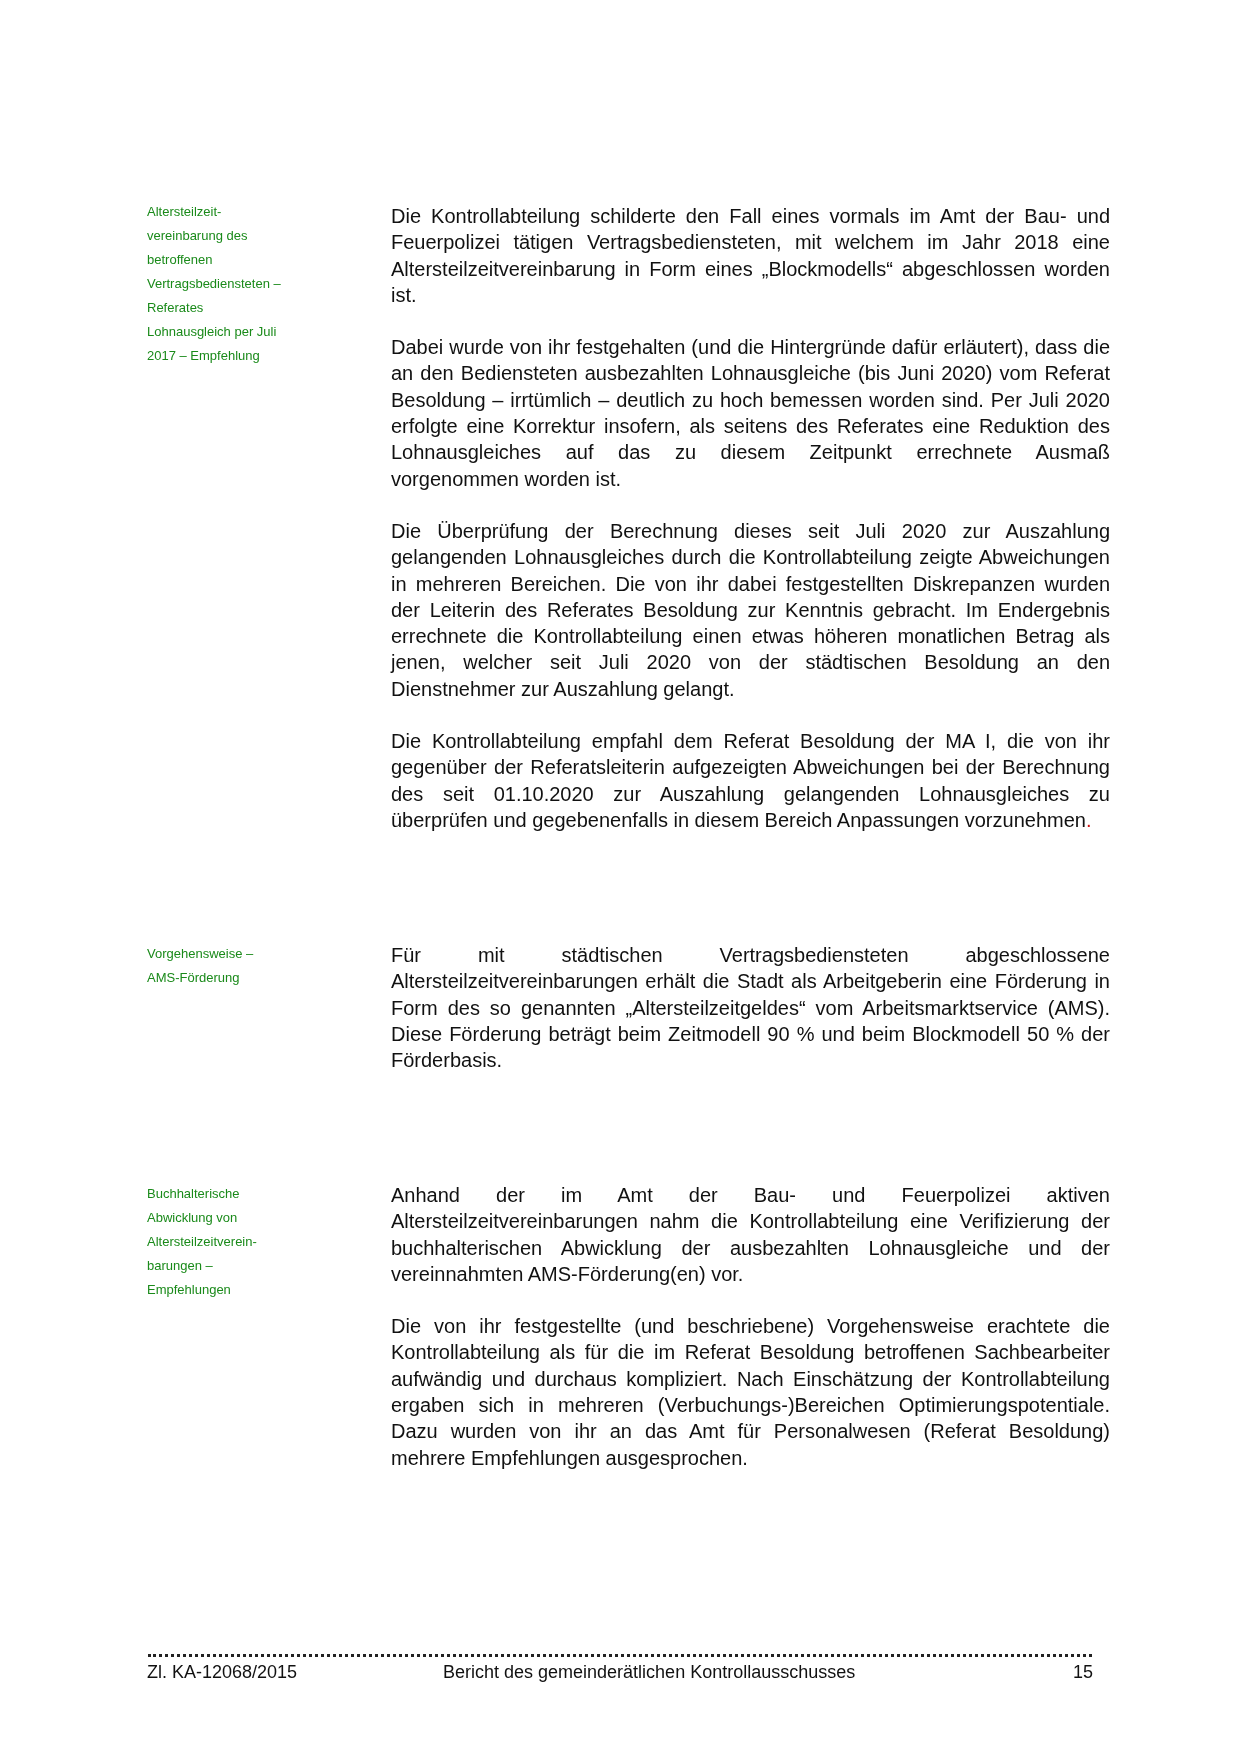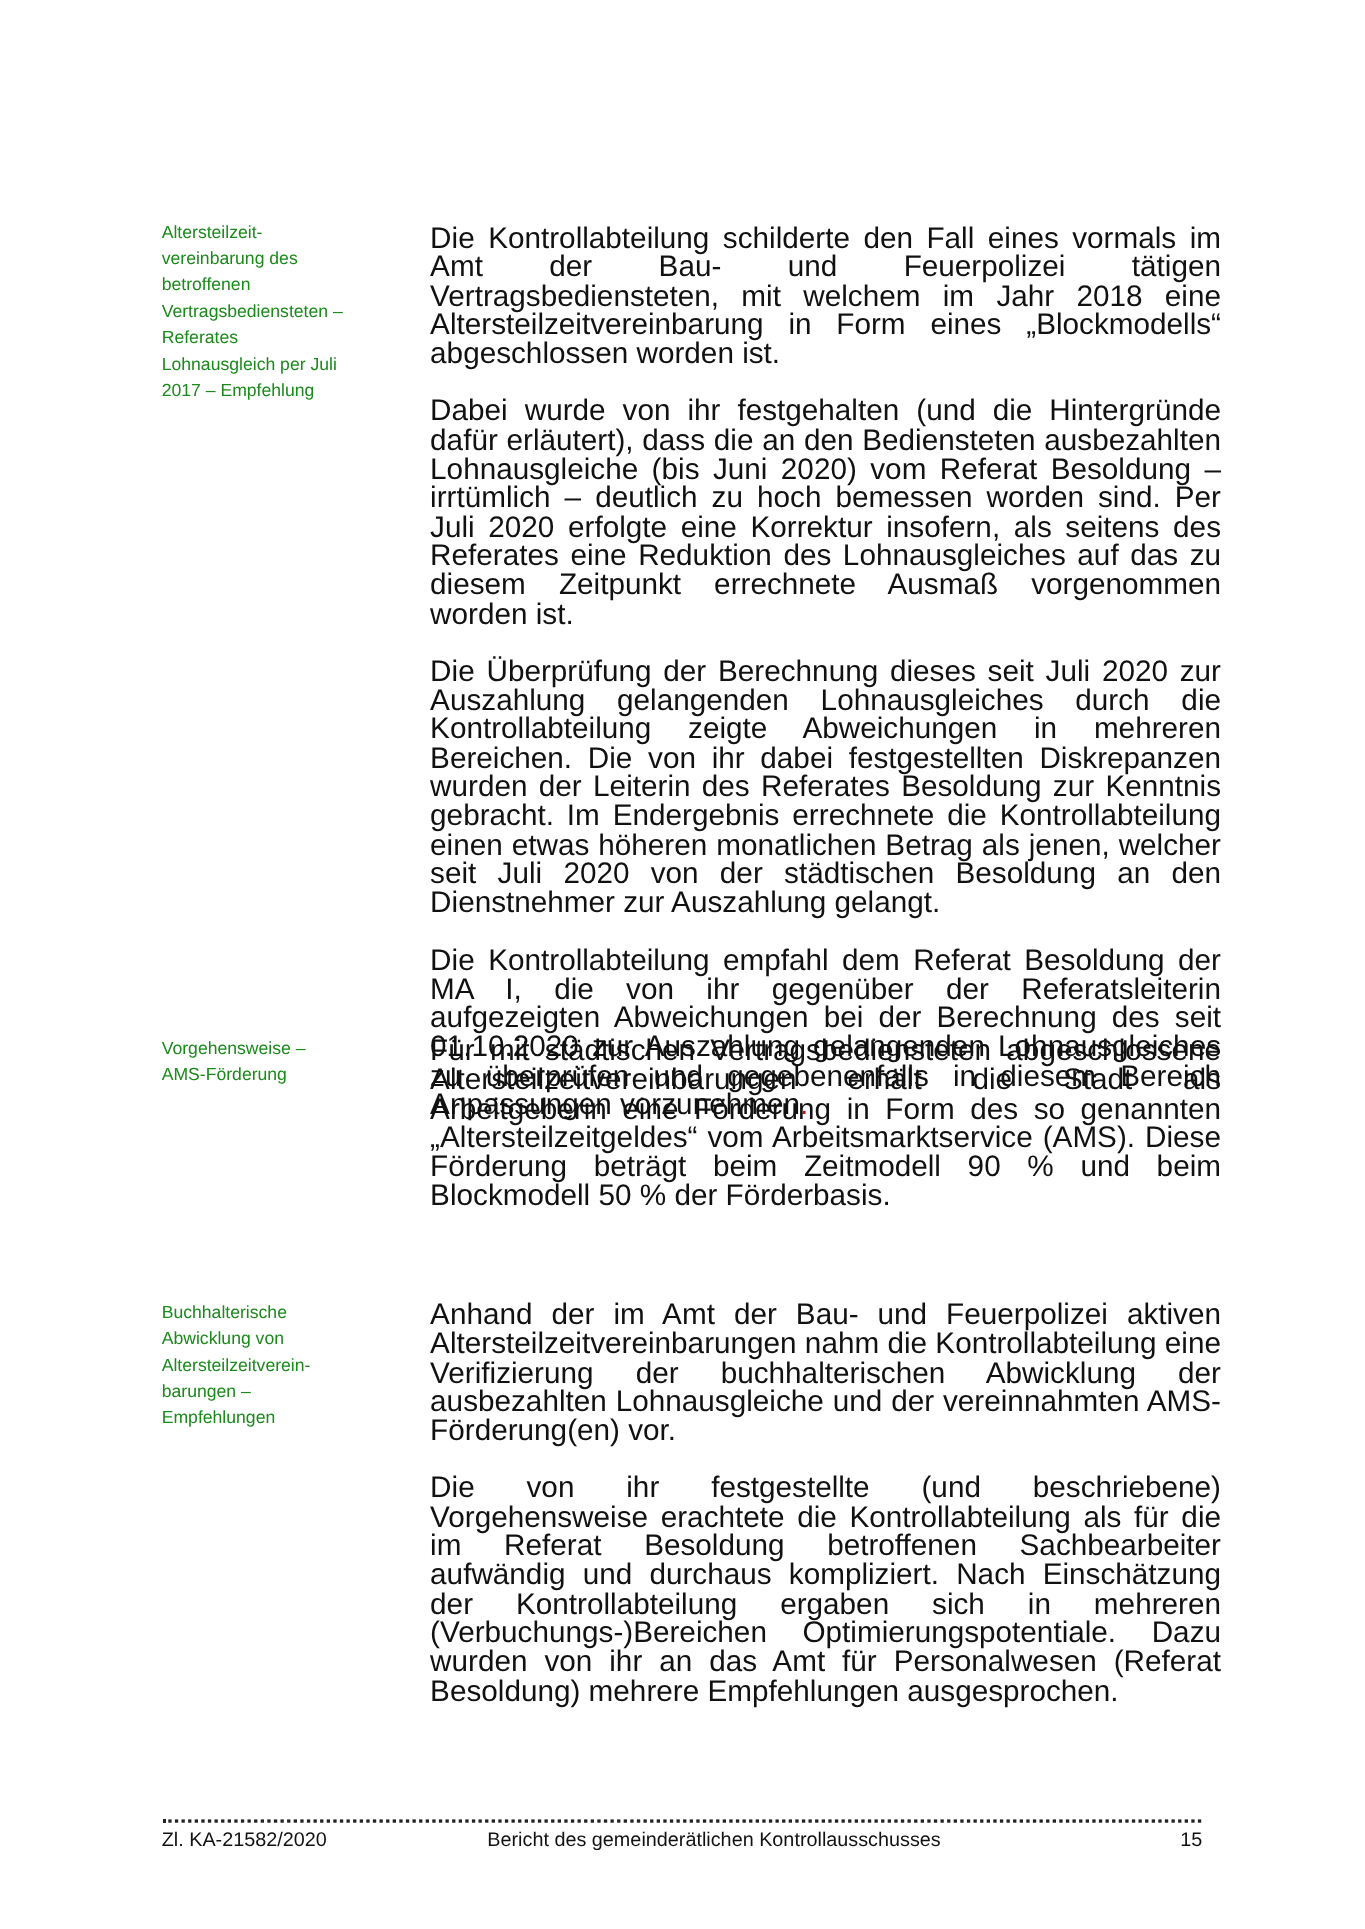--- a/index.html
+++ b/index.html
@@ -1,27 +1,27 @@
 <!DOCTYPE html>
 <html><head>
   <meta charset="utf-8">
   <style>
     html, body { margin: 0; padding: 0; background: #ffffff; }
     body { width: 1241px; height: 1754px; position: relative; overflow: hidden; }
     .page { position: absolute; left: 0; top: 0; width: 1241px; height: 1754px; background: #fff; }
     .sidenote {
       position: absolute; left: 147px; width: 230px;
       font-family: "Liberation Sans", sans-serif;
-      font-size: 16px; line-height: 24px; color: #1a8a1a;
+      font-size: 13px; line-height: 24px; color: #1a8a1a;
     }
     .sidenote span { display: block; }
     .body-col {
       position: absolute; left: 391px; width: 719px;
       font-family: "Liberation Sans", sans-serif;
-      font-size: 27px; line-height: 26.3px; color: #111;
+      font-size: 20px; line-height: 26.3px; color: #111;
       text-align: justify;
     }
     .body-col p { margin: 0 0 26px 0; }
     .red { color: #d01010; }
     .footer-dots {
       position: absolute; left: 148px; top: 1640px; width: 944px; height: 14px;
       border-bottom: 3px dotted #222;
     }
     .footer {
       position: absolute; left: 147px; top: 1662px; width: 946px;
@@ -67,17 +67,17 @@
     <span>barungen –</span>
     <span>Empfehlungen</span>
   </div>
   <div class="body-col" style="top:1182px;">
     <p>Anhand der im Amt der Bau- und Feuerpolizei aktiven Altersteilzeitvereinbarungen nahm die Kontrollabteilung eine Verifizierung der buchhalterischen Abwicklung der ausbezahlten Lohnausgleiche und der vereinnahmten AMS-Förderung(en) vor.</p>
     <p>Die von ihr festgestellte (und beschriebene) Vorgehensweise erachtete die Kontrollabteilung als für die im Referat Besoldung betroffenen Sachbearbeiter aufwändig und durchaus kompliziert. Nach Einschätzung der Kontrollabteilung ergaben sich in mehreren (Verbuchungs-)Bereichen Optimierungspotentiale. Dazu wurden von ihr an das Amt für Personalwesen (Referat Besoldung) mehrere Empfehlungen ausgesprochen.</p>
   </div>
 
   <div class="footer-dots"></div>
   <div class="footer">
-    <span class="ref">Zl. KA-21582/2020</span>
+    <span class="ref">Zl. KA-12068/2015</span>
     <span class="title">Bericht des gemeinderätlichen Kontrollausschusses</span>
     <span class="pagenum">15</span>
   </div>
 </div>
 
 </body></html>

